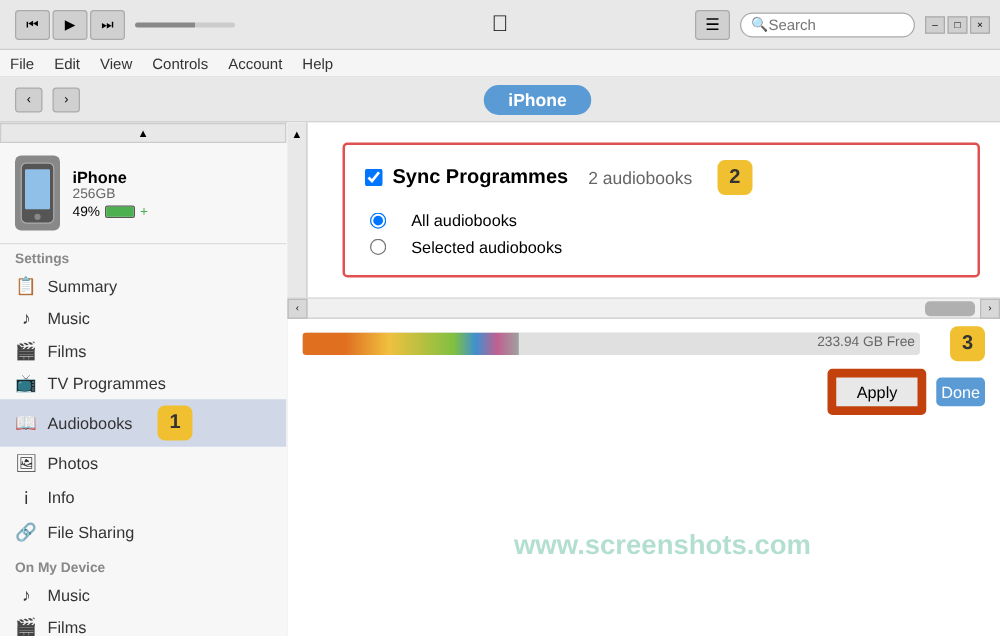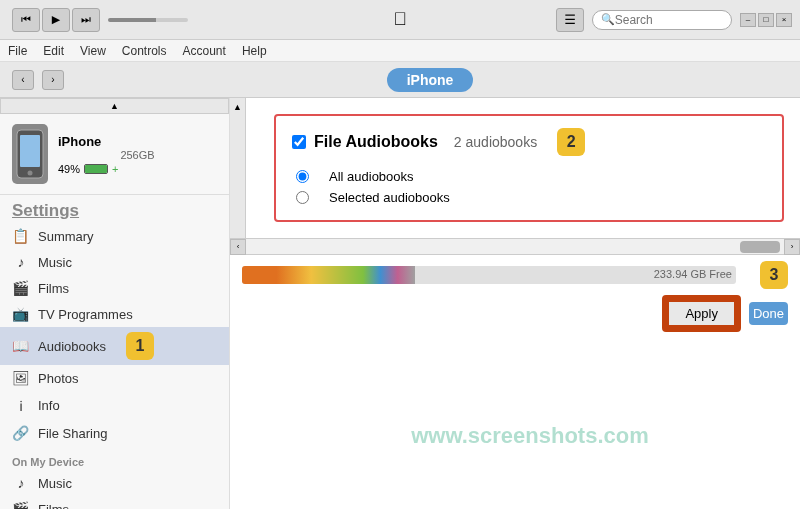--- a/index.html
+++ b/index.html
@@ -89,28 +89,28 @@
       background: #888;
       border-radius: 5px;
       display: flex;
       align-items: center;
       justify-content: center;
       color: white;
       font-size: 8px;
     }
     .device-details { flex: 1; }
     .device-name { font-weight: 600; font-size: 13px; }
-    .device-size { font-size: 11px; color: #666; text-align: center; }
+    .device-size { font-size: 11px; color: #666; }
     .battery-row { display: flex; align-items: center; gap: 4px; margin-top: 2px; }
     .battery-bar { width: 24px; height: 10px; border: 1px solid #555; border-radius: 2px; position: relative; }
     .battery-fill { width: 100%; height: 100%; background: #4caf50; border-radius: 1px; }
 
     .sidebar-scroll-btn { width: 100%; height: 16px; background: #e8e8e8; border: 1px solid #ccc; display: flex; align-items: center; justify-content: center; cursor: pointer; font-size: 9px; }
 
-    .settings-label { padding: 6px 12px 2px; font-size: 17px; color: #888; font-weight: 600; text-decoration: underline; }
+    .settings-label { padding: 6px 12px 2px; font-size: 11px; color: #888; font-weight: 600; }
 
     .sidebar-item {
       display: flex;
       align-items: center;
       gap: 8px;
       padding: 5px 12px;
       cursor: pointer;
       color: #333;
     }
     .sidebar-item.active { background: #d0d8e8; color: #333; }
@@ -343,21 +343,21 @@
 
     <div style="display:flex;align-items:flex-start;">
       <div style="width:16px;background:#e8e8e8;border-right:1px solid #ccc;height:100%;display:flex;flex-direction:column;align-items:center;padding-top:4px;">
         <span style="font-size:9px;">▲</span>
       </div>
       <div class="content-main" style="flex:1;">
 
         <div class="sync-box">
           <div class="sync-header">
             <input type="checkbox" class="sync-checkbox" checked="" style="">
-            <span class="sync-title">File Audiobooks</span>
+            <span class="sync-title">Sync Programmes</span>
             <span class="sync-count">2 audiobooks</span>
             <span class="badge">2</span>
           </div>
           <div class="radio-group">
             <div class="radio-item">
               <input type="radio" name="audiobooks" checked="" style="">
               <span class="radio-label">All audiobooks</span>
             </div>
             <div class="radio-item">
               <input type="radio" name="audiobooks" style="">

